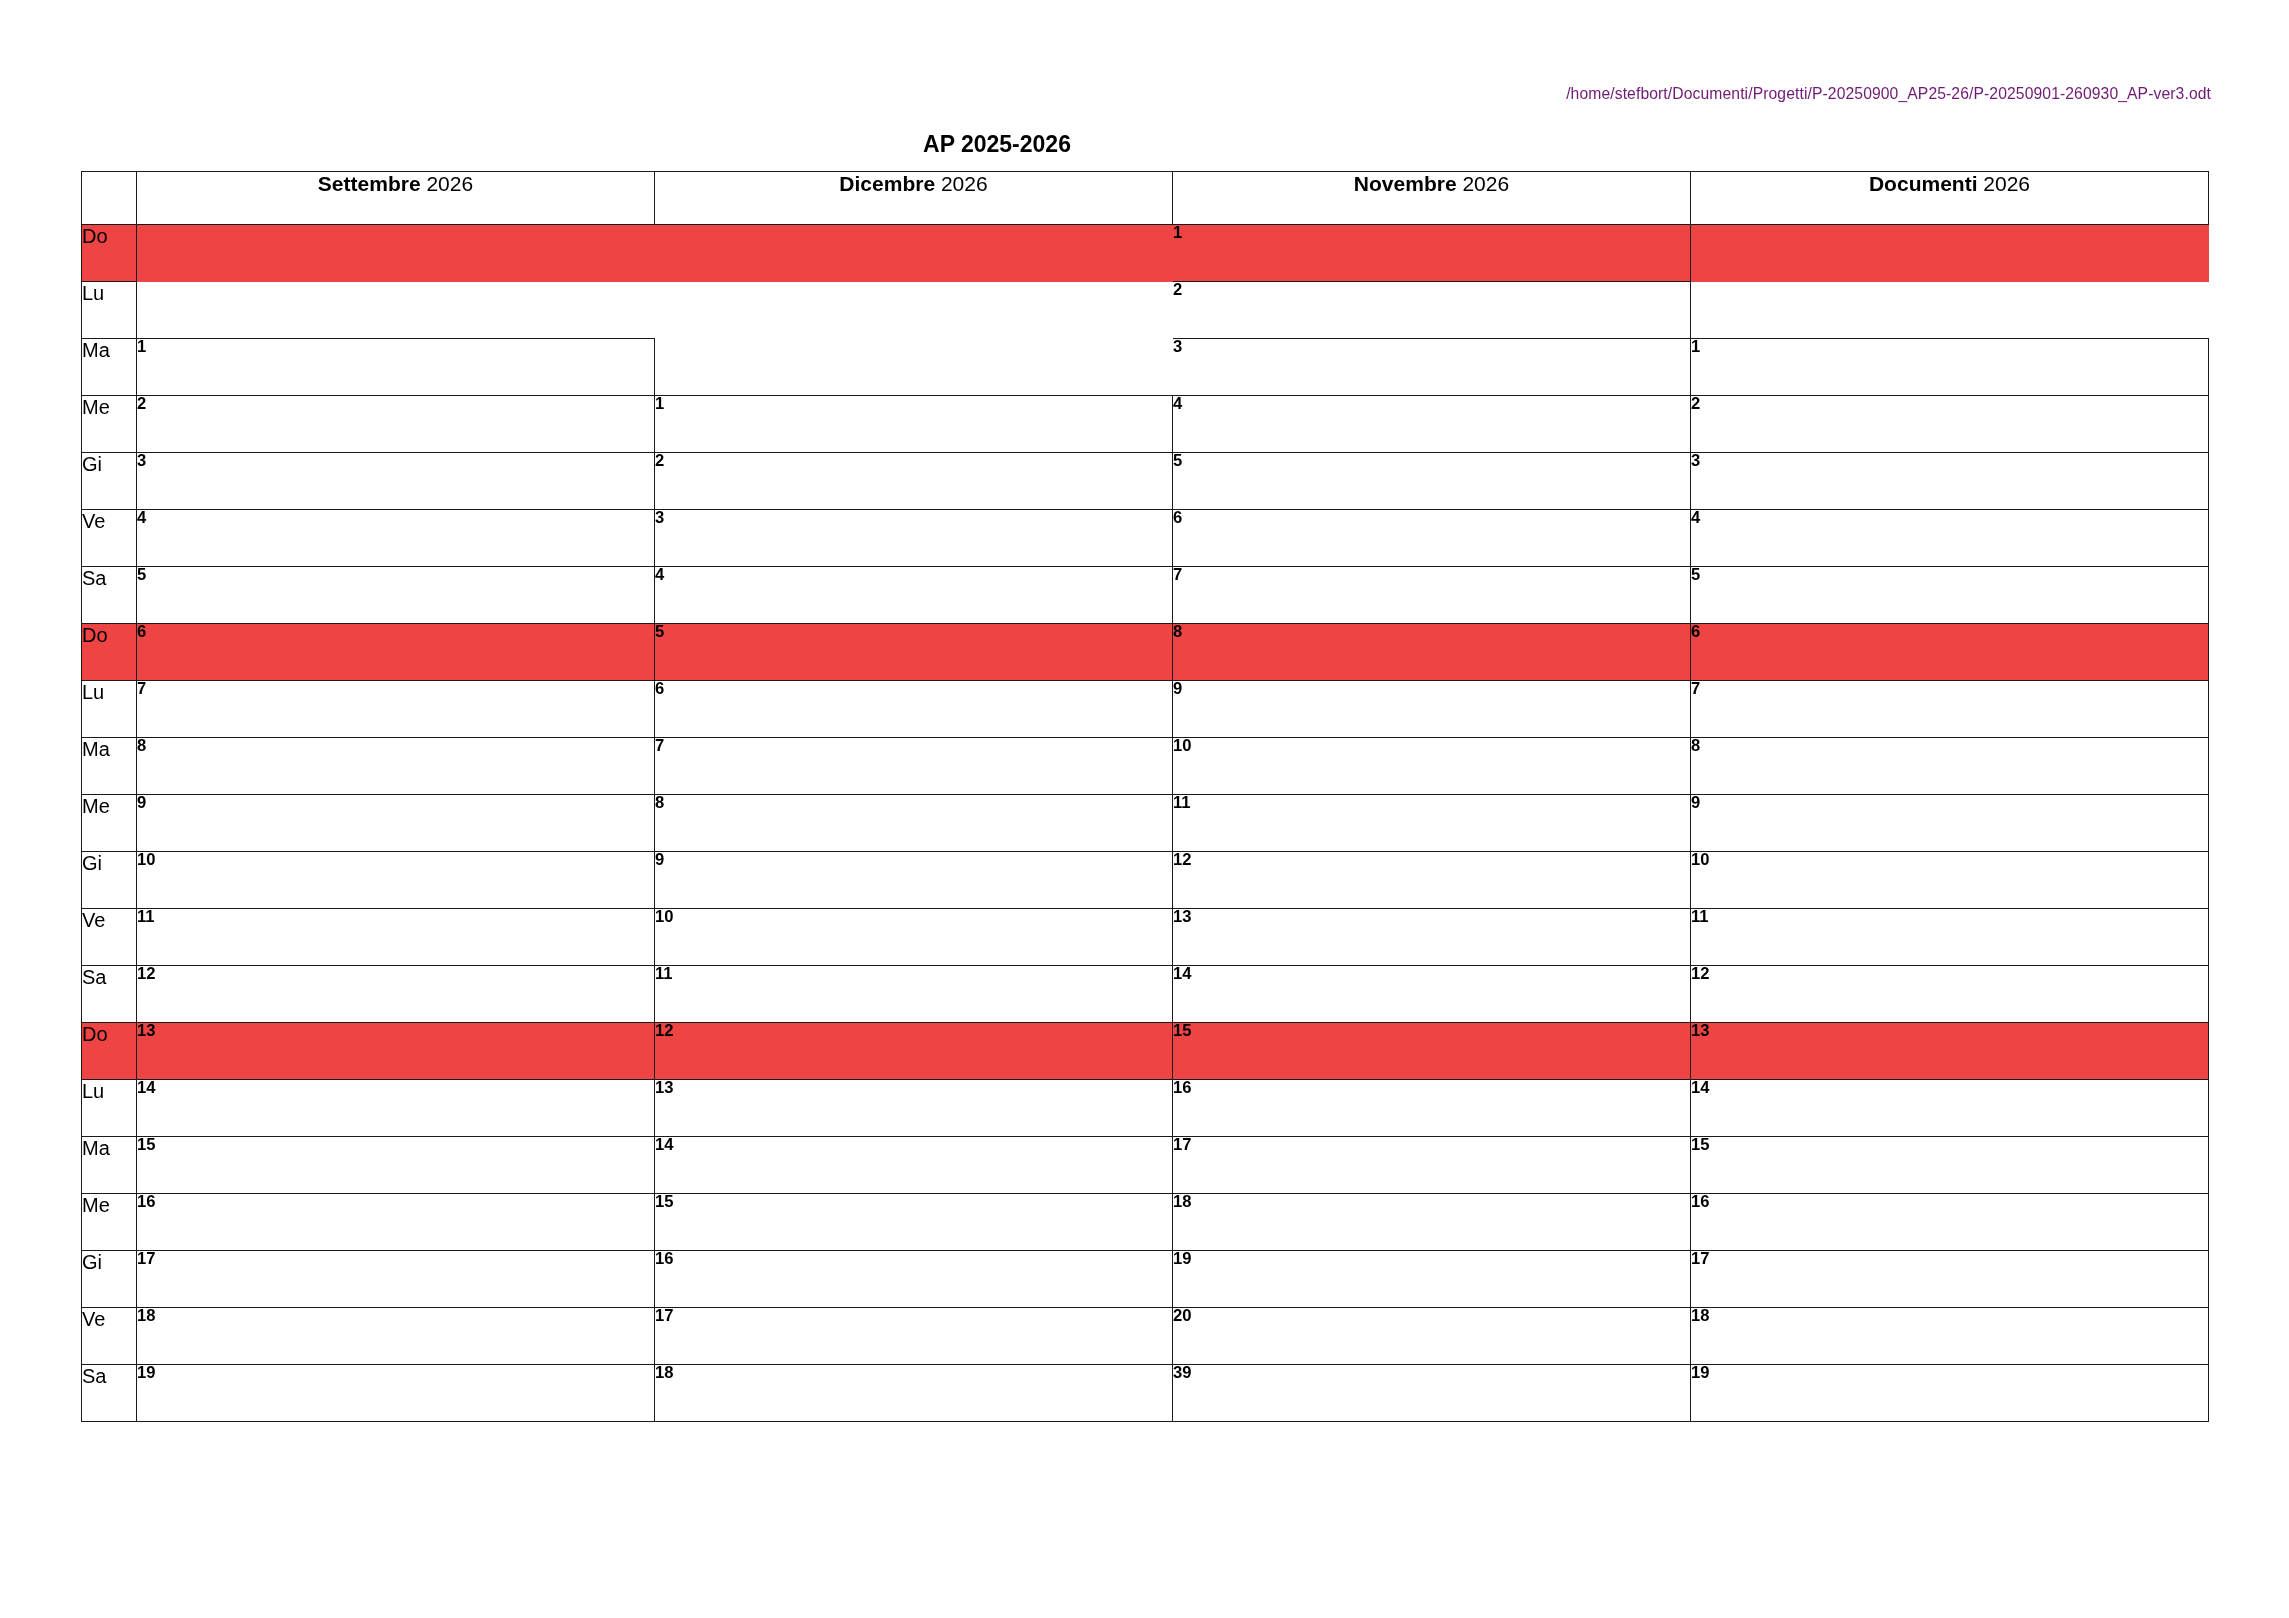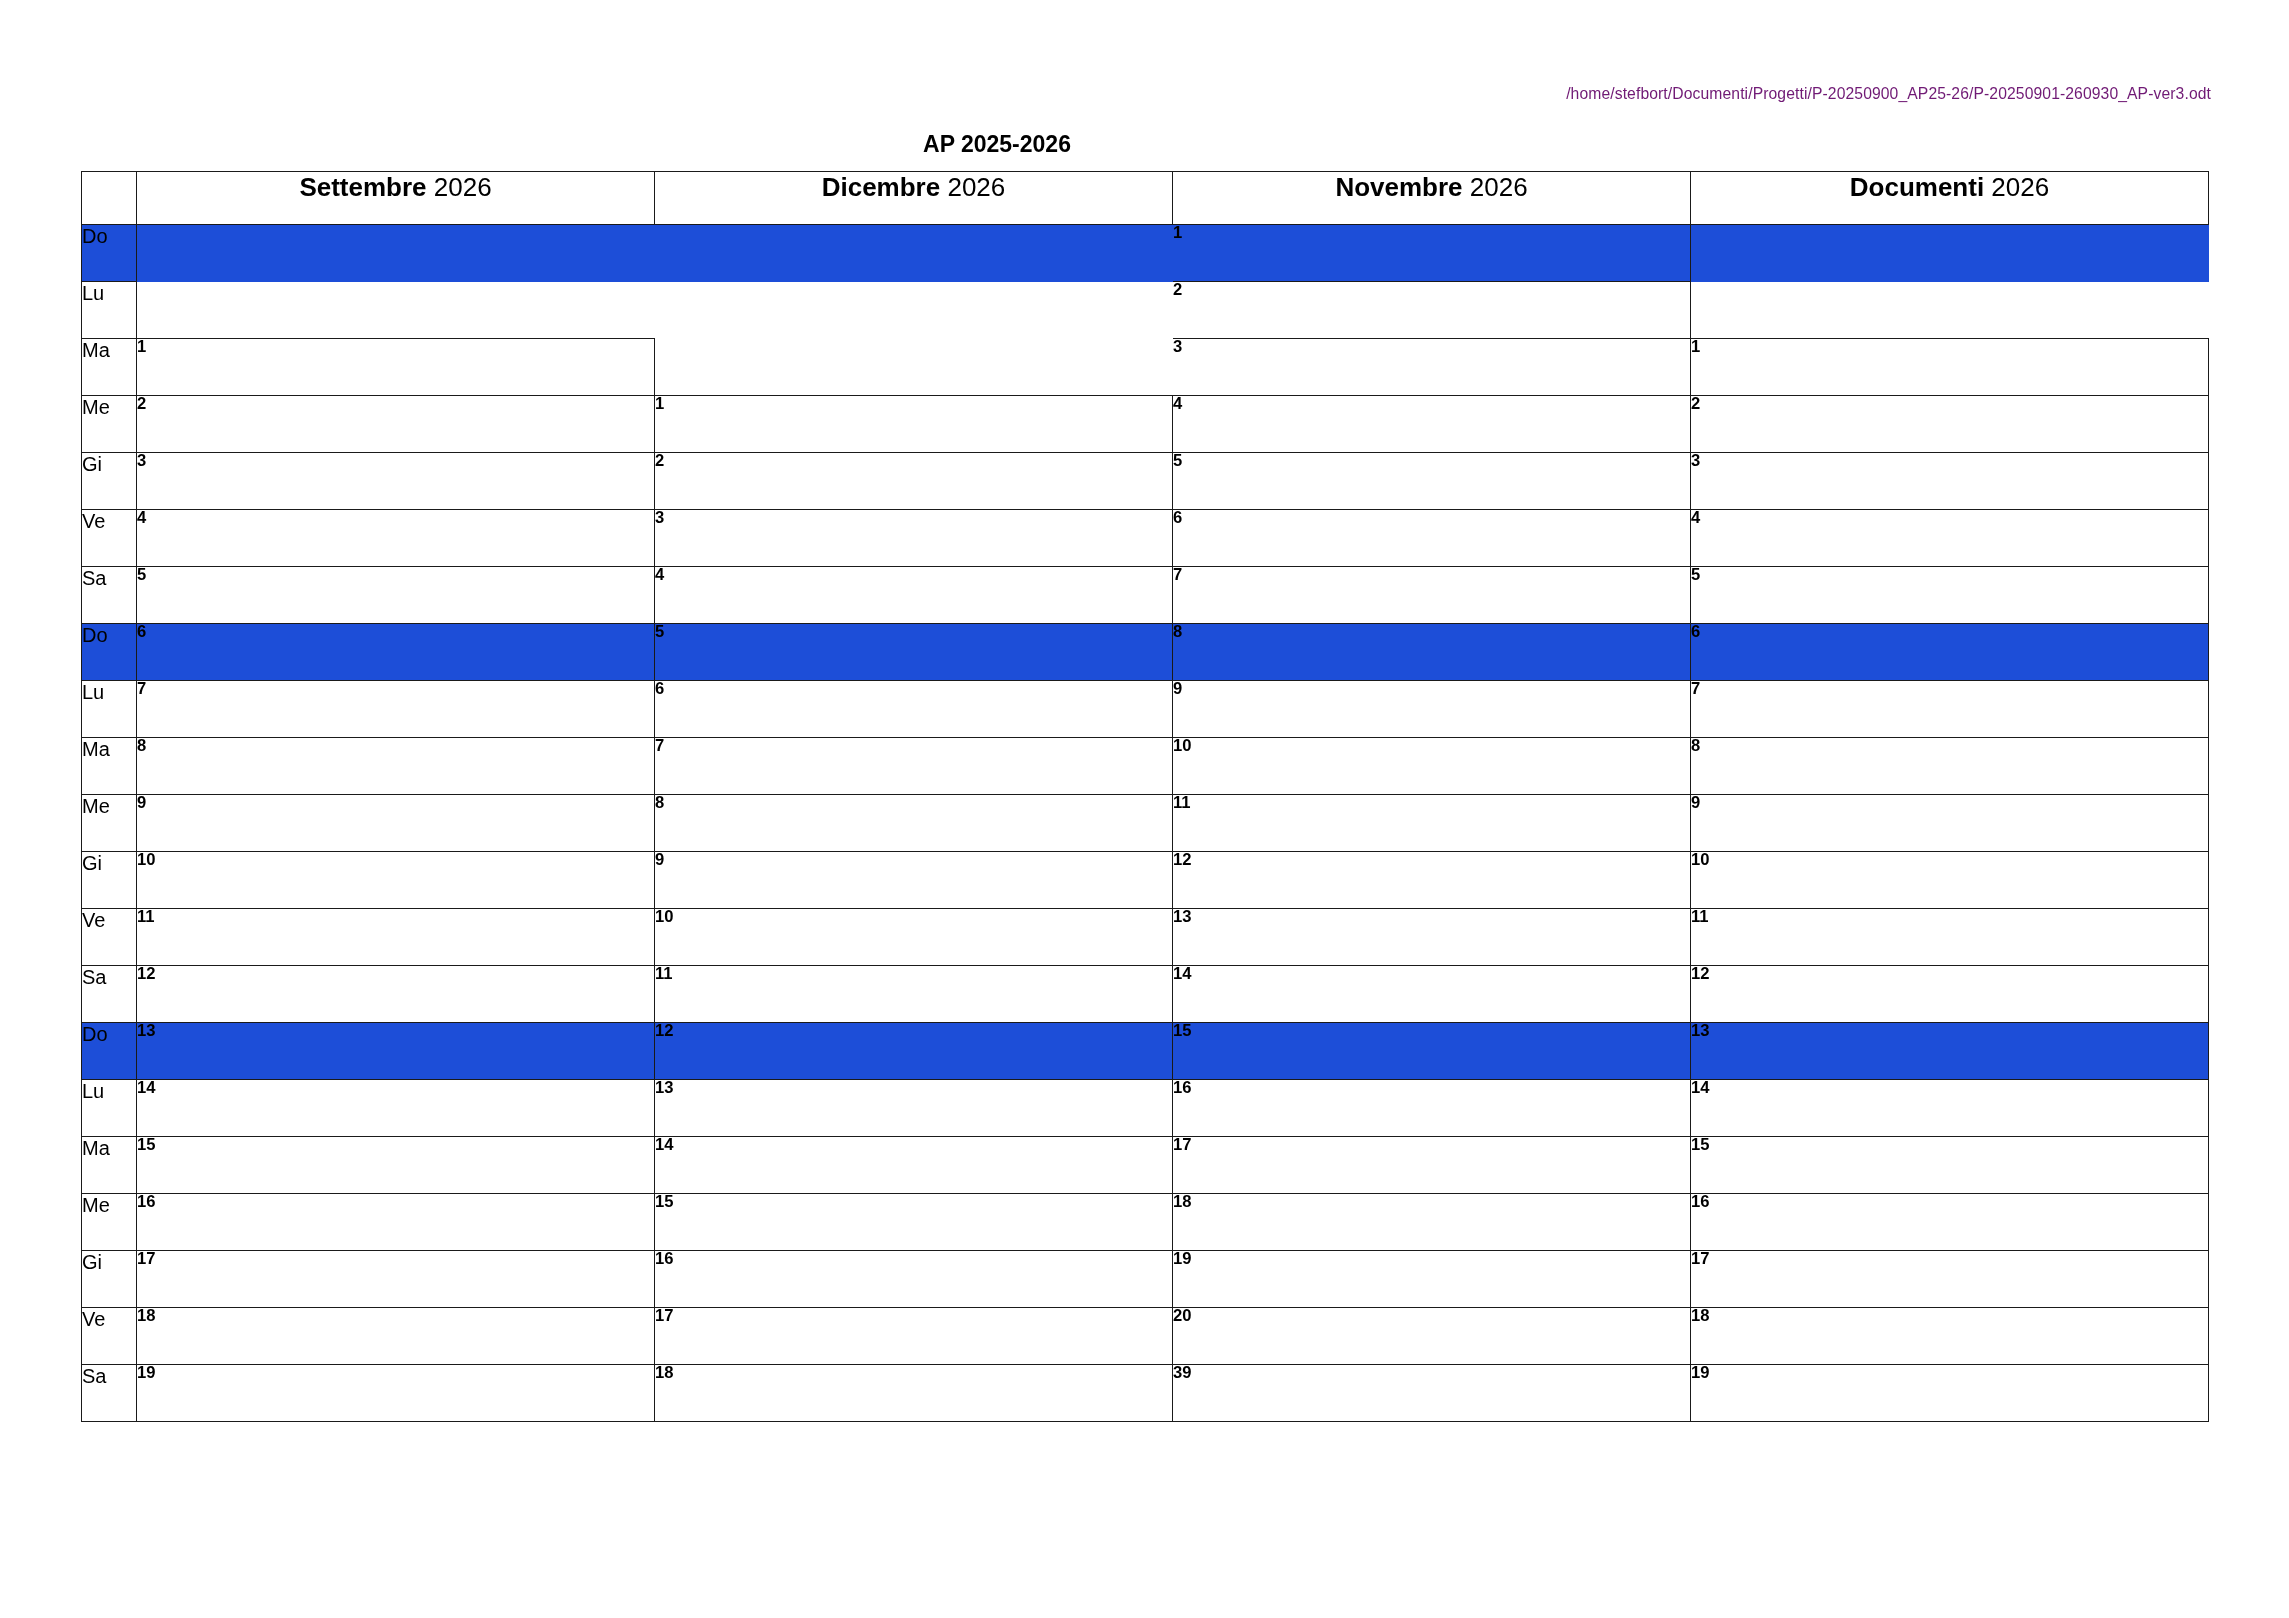--- a/index.html
+++ b/index.html
@@ -60,21 +60,21 @@
   }
   th.corner {
     border-left: 0.9px solid #1a1a1a;
     border-top: 0.9px solid #1a1a1a;
     background: #ffffff;
     height: 52px;
   }
   th.month {
     height: 52px;
     text-align: center;
-    font-size: 26px;
+    font-size: 21px;
     font-weight: normal;
     padding-bottom: 3.7px;
   }
   th.month b { font-weight: bold; }
   th.month .yr { font-weight: normal; }
 
   td.daylabel {
     font-size: 20px;
     text-align: left;
     padding-left: 13px;
@@ -89,21 +89,21 @@
   }
   td.cell {
     height: 56px;
     font-size: 16.6px;
     font-weight: bold;
     padding: 3.7px 0 0 5.5px;
     line-height: 1;
   }
   tr.sunday td.daylabel,
   tr.sunday td.cell {
-    background: #1d4ed8;
+    background: #ef4444;
   }
 </style>
 </head>
 <body>
 
 <div class="page">
 
   <div class="filepath">/home/stefbort/Documenti/Progetti/P-20250900_AP25-26/P-20250901-260930_AP-ver3.odt</div>
 
   <div class="doc-title">AP 2025-2026</div>

